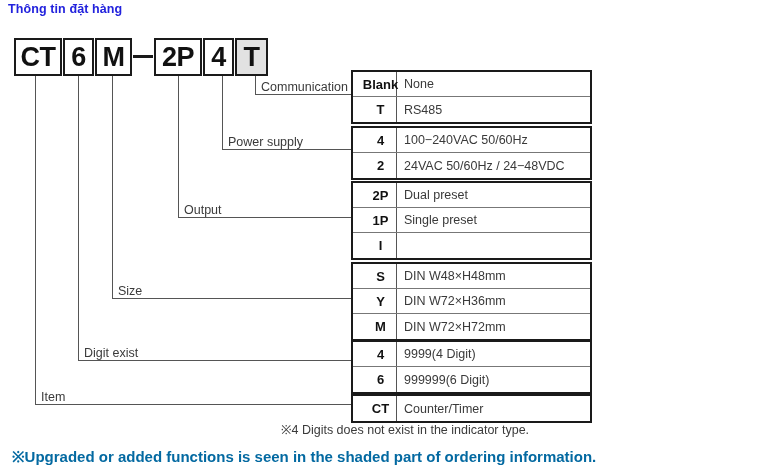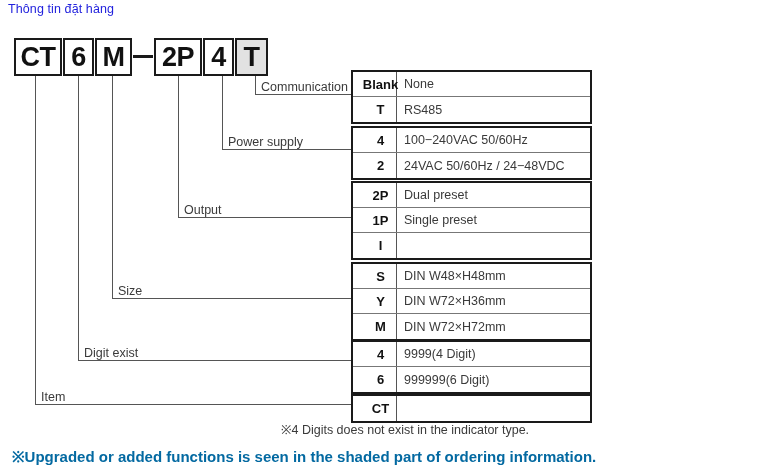--- a/index.html
+++ b/index.html
@@ -18,21 +18,21 @@
     background: #ffffff;
     overflow: hidden;
   }
 
   
   #title {
     position: absolute;
     left: 8px;
     top: 2px;
     font-size: 12.5px;
-    font-weight: normal;
+    font-weight: bold;
     color: #2222dd;
     letter-spacing: 0.1px;
     white-space: nowrap;
   }
 
   
   .code-box {
     position: absolute;
     box-sizing: border-box;
     border: 2.5px solid #1a1a1a;
@@ -224,20 +224,21 @@
           <div class="opt-desc">9999(4 Digit)</div>
         </div>
         <div class="opt-row">
           <div class="opt-code">6</div>
           <div class="opt-desc">999999(6 Digit)</div>
         </div>
       </div>
       <div class="opt-table" style="top: 394px;">
         <div class="opt-row">
           <div class="opt-code">CT</div>
+          <div class="opt-desc">Counter/Timer</div>
         </div>
       </div>
     </div>
 
   <div class="note-small" style="left:281px; top:421px;">※4 Digits does not exist in the indicator type.</div>
   <div class="note-bold" style="left:12px; top:446px;">※Upgraded or added functions is seen in the shaded part of ordering information.</div>
 
 </div>
 
 </body></html>

